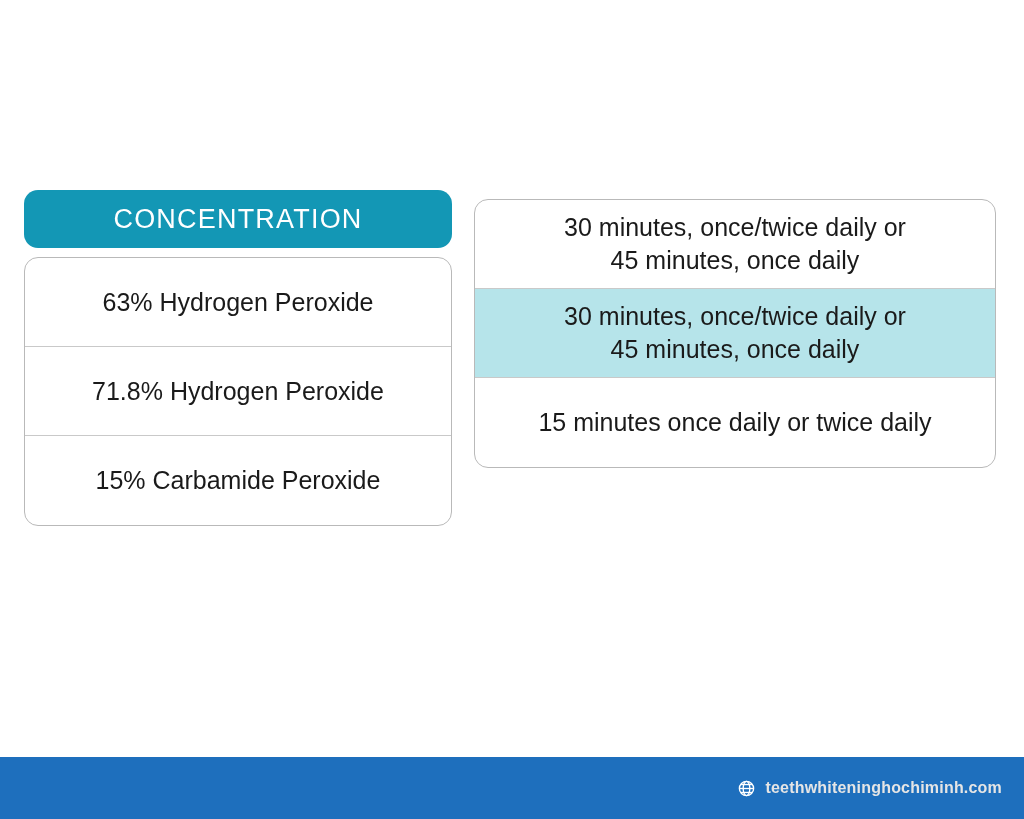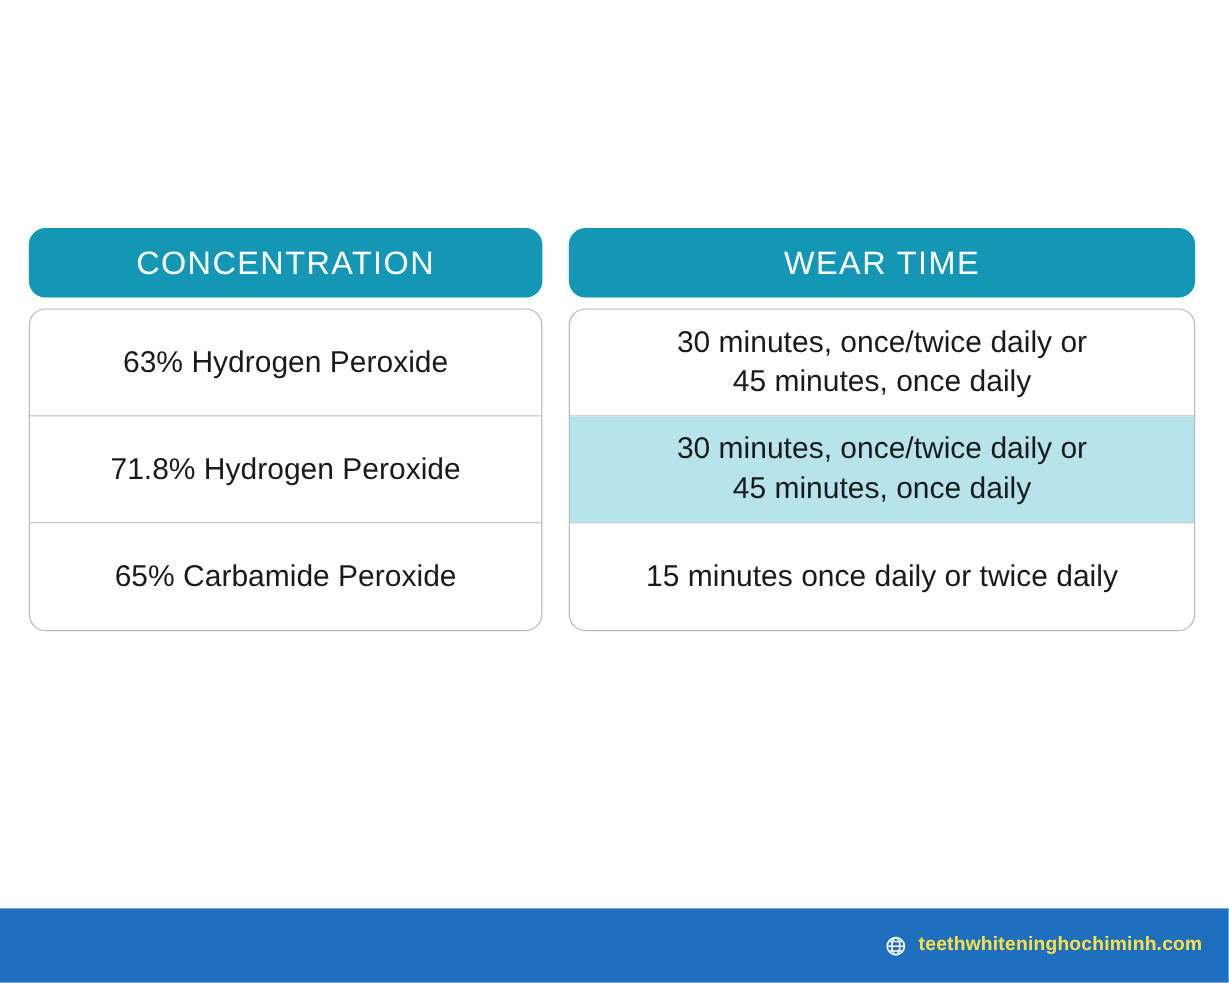--- a/index.html
+++ b/index.html
@@ -93,21 +93,21 @@
     display: flex;
     align-items: center;
     justify-content: flex-end;
     padding-right: 22px;
     box-sizing: border-box;
   }
   .footer-brand {
     display: flex;
     align-items: center;
     gap: 9px;
-    color: #fde047;
+    color: #e5e5e5;
     font-size: 16px;
     font-weight: bold;
     letter-spacing: 0.2px;
   }
   .globe {
     width: 19px;
     height: 19px;
     display: block;
   }
 </style>
@@ -121,27 +121,26 @@
     <div class="column left">
       <div class="col-header">CONCENTRATION</div>
       <div class="col-body">
         <div class="cell">
           <span class="line">63% Hydrogen Peroxide</span>
         </div>
         <div class="cell">
           <span class="line">71.8% Hydrogen Peroxide</span>
         </div>
         <div class="cell">
-          <span class="line">65% Carbamide Peroxide</span>
+          <span class="line">15% Carbamide Peroxide</span>
         </div>
       </div>
     </div>
 
     <div class="column right">
-      <div class="col-header">WEAR TIME</div>
       <div class="col-body">
         <div class="cell">
           <div>
             <span class="line">30 minutes, once/twice daily or</span>
             <span class="line">45 minutes, once daily</span>
           </div>
         </div>
         <div class="cell highlight">
           <div>
             <span class="line">30 minutes, once/twice daily or</span>

